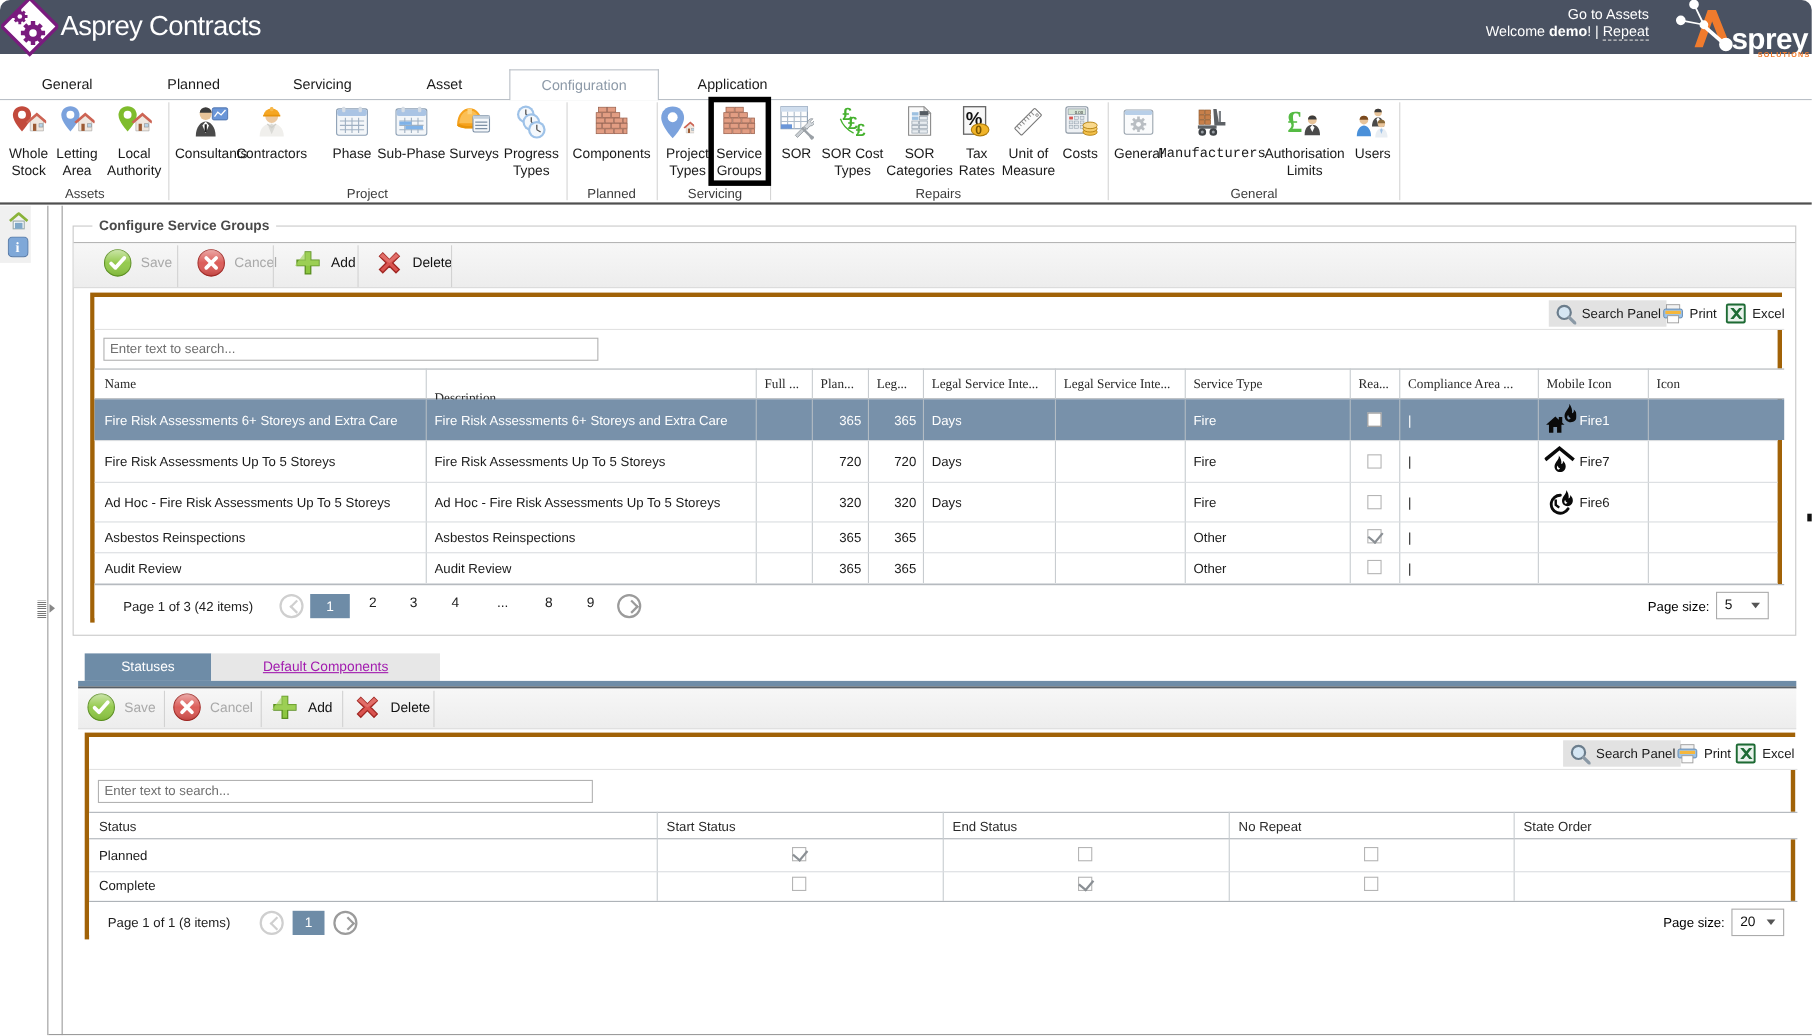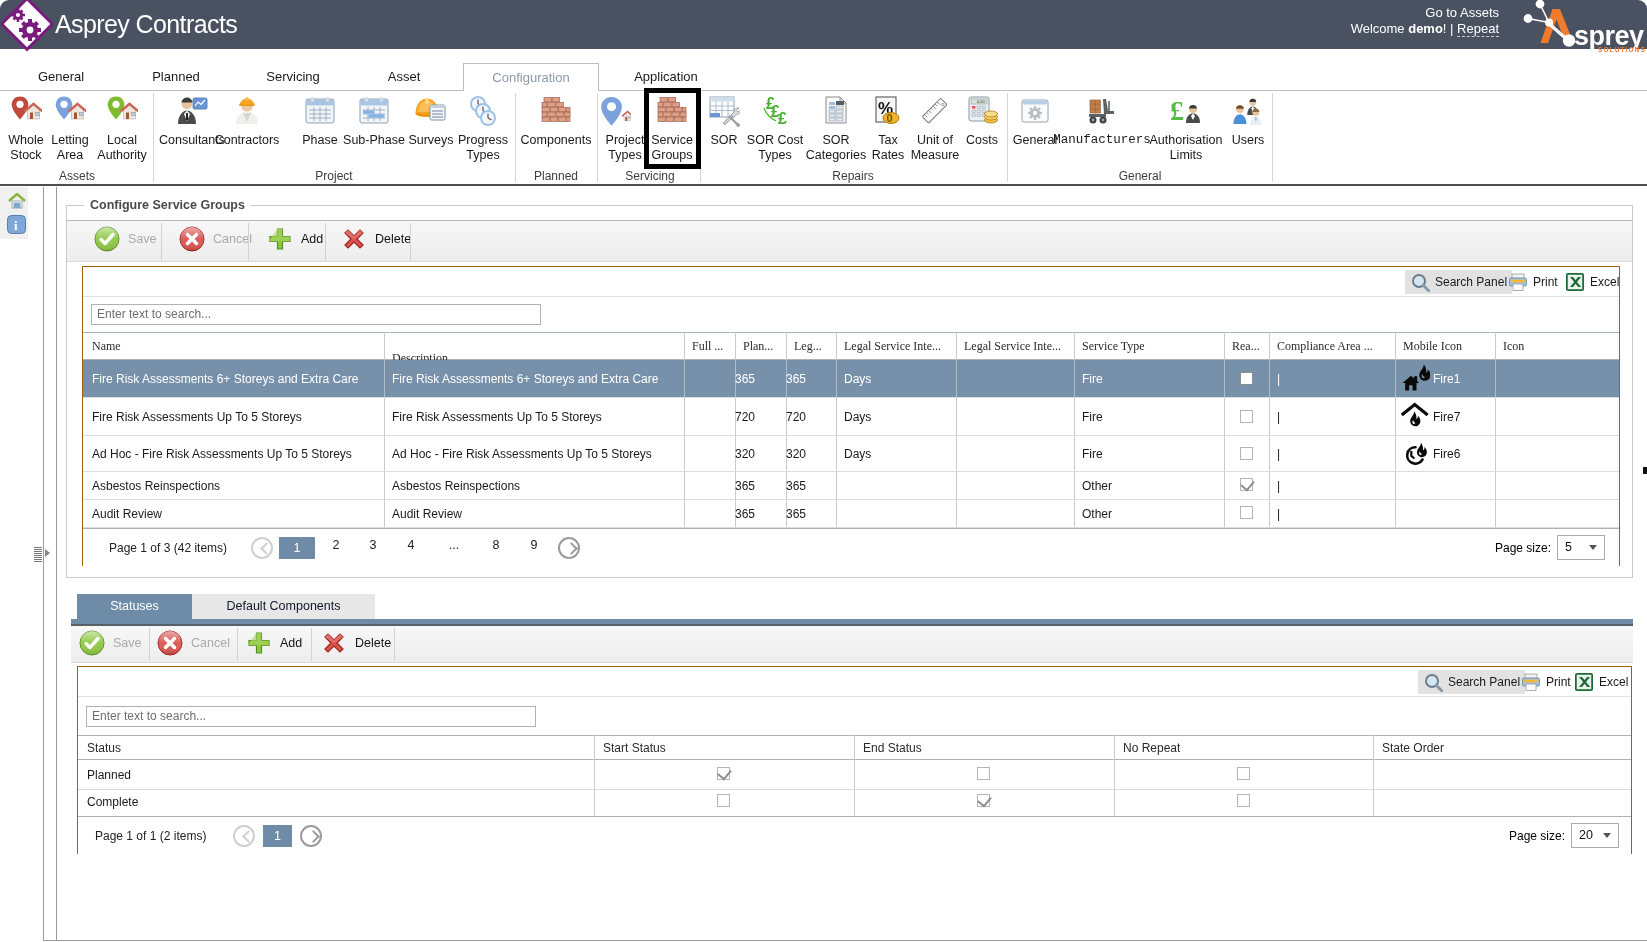--- a/index.html
+++ b/index.html
@@ -47,28 +47,28 @@
 
 .links { position:absolute; height:30px; background:#fff; border-bottom:1px solid #e2e2e2; }
 .links .lnk { position:absolute; top:3px; height:24px; display:flex; align-items:center; font-size:12px; color:#1a1a1a; white-space:nowrap; }
 .links .lnk svg { margin-right:5px; }
 .sp-chip { background:#e2e2e2; padding:0 5px; font-size:12px !important; }
 
 
 .searchbox { position:absolute; height:21px; border:1px solid #b2b2b2; background:#fff; font-size:12px; color:#6e6e6e; line-height:19px; padding-left:5px; }
 
 
-.gridpanel { position:absolute; background:#fff; border:1px solid #a16207; }
+.gridpanel { position:absolute; background:#fff; border:4px solid #a16207; }
 .gcell { position:absolute; overflow:hidden; white-space:nowrap; font-size:12px; color:#1a1a1a; }
 .ghead { position:absolute; border-bottom:1px solid #aeb3b8; border-top:1px solid #aeb3b8; background:#fff; }
 .ghead .gcell { font-size:12px; color:#2a2a2a; }
 .vsep { position:absolute; width:1px; background:#c8ccd0; }
 .rline { position:absolute; left:0; width:100%; height:1px; background:#dadde0; }
 .selrow { position:absolute; background:#7891aa; }
-.num { }
+.num { text-align:right; }
 
 
 .cb { position:absolute; width:13px; height:13px; border:1px solid #8e8e8e; background:#fff; }
 .cb.checked::after { content:""; position:absolute; left:2px; top:-1px; width:7px; height:10px; border:solid #8a8f94; border-width:0 2px 2px 0; transform:rotate(40deg); }
 
 
 .pager { position:absolute; background:#fff; font-size:12px; color:#222; }
 .pgnum { position:absolute; top:9px; width:20px; text-align:center; font-size:12.5px; color:#222; }
 .pgcur { position:absolute; background:#6e8ca7; color:#fff; text-align:center; font-size:12.5px; }
 .pcir { position:absolute; width:22px; height:22px; border-radius:50%; border:2px solid #9b9b9b; }
@@ -608,21 +608,21 @@
     <div class="pcir" style="left:475px; top:8px;"></div>
     <div class="psize" style="position:absolute; right:68px; top:12px;">Page size:</div>
     <div class="combo" style="right:14px; top:6px; width:48px; height:25px;">
         <span style="position:absolute; left:7px; top:4px;">5</span>
         <span class="arr"></span>
       </div>
   </div>
 </div>
 
 <div class="btab" style="left:77px; width:115px; background:#6e8ca7; color:#fff; position:absolute; top:594px;">Statuses</div>
-<div class="btab" style="left:192px; width:183px; background:#e7e7e7; color:#0f172a; position:absolute; top:594px;">Default Components</div>
+<div class="btab" style="left:192px; width:208px; background:#e7e7e7; color:#a21caf; position:absolute; top:594px;text-decoration:underline;">Default Components</div>
 <div id="btab-band"></div>
 <div id="btab-dark"></div>
 
 <div class="tbar" style="left:71px; top:626px; width:1562px; height:37px; border-top:none;">
   <div class="tbtn dis" style="left:8px; top:4px;"><svg class="ico" viewBox="0 0 26 26">
         <use href="#ic-save"></use>
       </svg>Save</div>
   <div class="tbtn dis" style="left:86px; top:4px;"><svg class="ico" viewBox="0 0 26 26">
         <use href="#ic-cancel"></use>
       </svg>Cancel</div>
@@ -669,21 +669,21 @@
   <div class="cb" style="left:899px; top:100px; border-color:#b5b5b5;"></div>
   <div class="cb" style="left:1159px; top:100px; border-color:#b5b5b5;"></div>
   <div class="gcell" style="left:9px; top:128px;">Complete</div>
   <div class="cb" style="left:639px; top:127px; border-color:#b5b5b5;"></div>
   <div class="cb checked" style="left:899px; top:127px; border-color:#b5b5b5;"></div>
   <div class="cb" style="left:1159px; top:127px; border-color:#b5b5b5;"></div>
   <div class="rline" style="top:122px;"></div>
   <div class="rline" style="top:149px;"></div>
 
   <div class="pager" style="left:0; top:149px; width:1553px; height:38px; border-top:1px solid #aeb3b8;">
-    <div style="position:absolute; left:17px; top:12px;">Page 1 of 1 (2 items)</div>
+    <div style="position:absolute; left:17px; top:12px;">Page 1 of 1 (8 items)</div>
     <div class="pcir prev dis" style="left:155px; top:8px;"></div>
     <div class="pgcur" style="left:185px; top:8px; width:29px; height:22px; line-height:22px;">1</div>
     <div class="pcir" style="left:222px; top:8px;"></div>
     <div class="psize" style="position:absolute; right:66px; top:12px;">Page size:</div>
     <div class="combo" style="right:12px; top:6px; width:48px; height:25px;">
         <span style="position:absolute; left:7px; top:4px;">20</span>
         <span class="arr"></span>
       </div>
   </div>
 </div>

